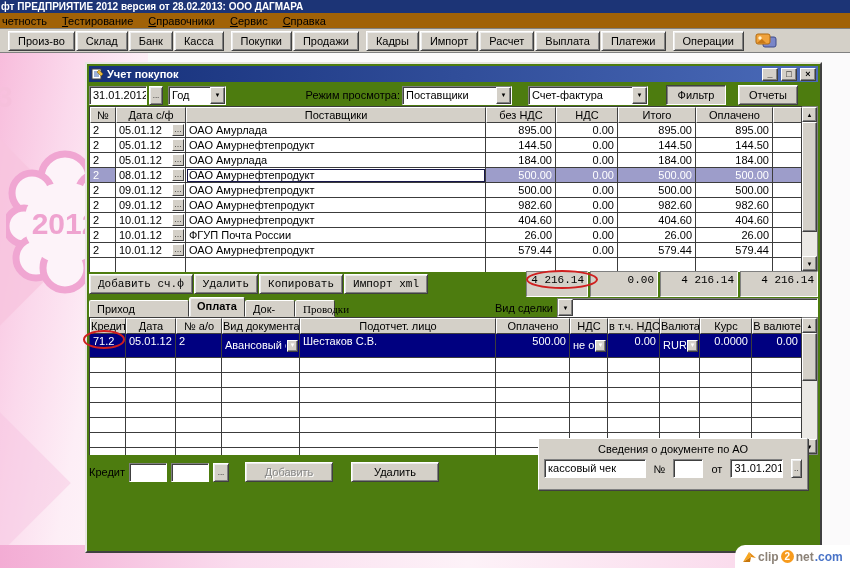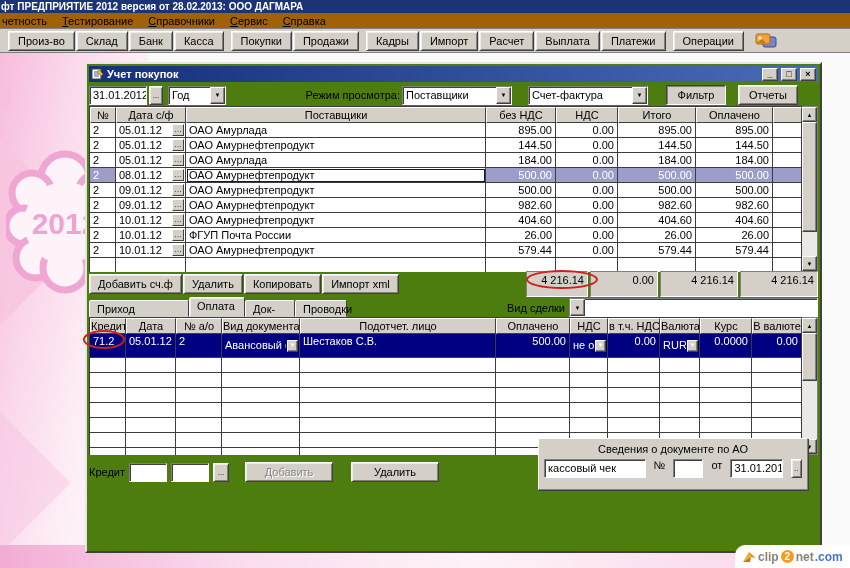--- a/index.html
+++ b/index.html
@@ -83,39 +83,39 @@
   .cellflex .txt { flex:1; overflow:hidden; white-space:nowrap; }
 
   .vscroll { width:16px; display:flex; flex-direction:column; background:#ebe9e5; border:1px solid #808080; border-left:none; }
   .sb { height:15px; display:flex; align-items:center; justify-content:center; font-size:6px; color:#000;
         background:#d4d0c8; border:1px solid; border-color:#fff #404040 #404040 #fff;
         box-shadow:inset -1px -1px 0 #808080; }
   .sb-track { flex:1; position:relative; }
   .sb-thumb { position:absolute; left:0; right:0; background:#d4d0c8; border:1px solid;
               border-color:#fff #404040 #404040 #fff; box-shadow:inset -1px -1px 0 #808080; }
 
-  .actions-row { height:22px; display:flex; align-items:center; gap:1px; margin-top:1px; }
+  .actions-row { height:22px; display:flex; align-items:center; gap:1px; margin-top:1px;font-family:Liberation Mono, monospace; }
   .act-btn { height:20px; padding:0 8px; }
   .totals { margin-left:auto; display:flex; gap:2px; }
   .total-box { height:26px; line-height:16px; text-align:right; padding:0 3px; background:#d4d0c8;
                border:1px solid; border-color:#808080 #fff #fff #808080; }
 
   .tabs-row { height:20px; display:flex; align-items:flex-end; margin-top:2px; }
   .tab { height:17px; line-height:16px; text-align:left; padding:0 7px; background:#d4d0c8;
          border:1px solid; border-color:#fff #404040 transparent #fff; border-radius:2px 2px 0 0; }
-  .tab.active { height:20px; font-weight:normal; box-shadow:inset 1px 1px 0 #ececec; z-index:2; }
+  .tab.active { height:20px; font-weight:bold; box-shadow:inset 1px 1px 0 #ececec; z-index:2; }
   .deal { display:flex; align-items:center; gap:4px; flex:1; margin-left:160px; }
   .deal .combo { flex:1; }
 
   .bottom-row { margin-top:6px; display:flex; align-items:center; gap:4px; height:22px; }
 
   .doc-panel { position:absolute; left:451px; top:374px; width:270px; height:52px; background:#d4d0c8;
                border:1px solid; border-color:#fff #808080 #808080 #fff; box-shadow:1px 1px 0 #404040; z-index:5; }
   .doc-title { text-align:center; margin-top:4px; }
-  .doc-row { display:flex; align-items:flex-start; gap:8px; padding:4px 5px 0 5px; }
+  .doc-row { display:flex; align-items:center; gap:8px; padding:4px 5px 0 5px; }
 
   
   .ellipse { position:absolute; border:2px solid #cf1f1f; border-radius:50%; z-index:20; }
   .e-total { left:526px; top:270px; width:72px; height:19px; }
   .e-credit { left:83px; top:330px; width:42px; height:19px; }
 
   .clipnet { position:absolute; left:735px; top:545px; width:115px; height:23px; background:#fff;
              border-radius:10px 0 0 0; display:flex; align-items:center; gap:1px; padding-left:7px;
              z-index:25; font-weight:bold; font-size:12px; }
   .cn-gray { color:#8c8277; }
@@ -391,21 +391,21 @@
         <div class="total-box" style="width:78px;">4 216.14</div>
         <div class="total-box" style="width:78px;">4 216.14</div>
       </div>
     </div>
 
     <div class="tabs-row">
       <div style="display:flex;align-items:flex-end;">
           <div class="tab" style="width: 100px;">Приход</div>
           <div class="tab active" style="width: 56px;">Оплата</div>
           <div class="tab" style="width: 50px;">Док-ты</div>
-          <div class="tab" style="width: 52px;">Проводки</div>
+          <div class="tab" style="width: 40px; font-family: Liberation Serif, serif;">Проводки</div>
         </div>
       <div class="deal">
         <span class="lbl">Вид сделки</span>
         <div class="combo">
           <span class="ca">▼</span>
         </div>
       </div>
     </div>
 
     <div class="twrap" style="height:138px;">

